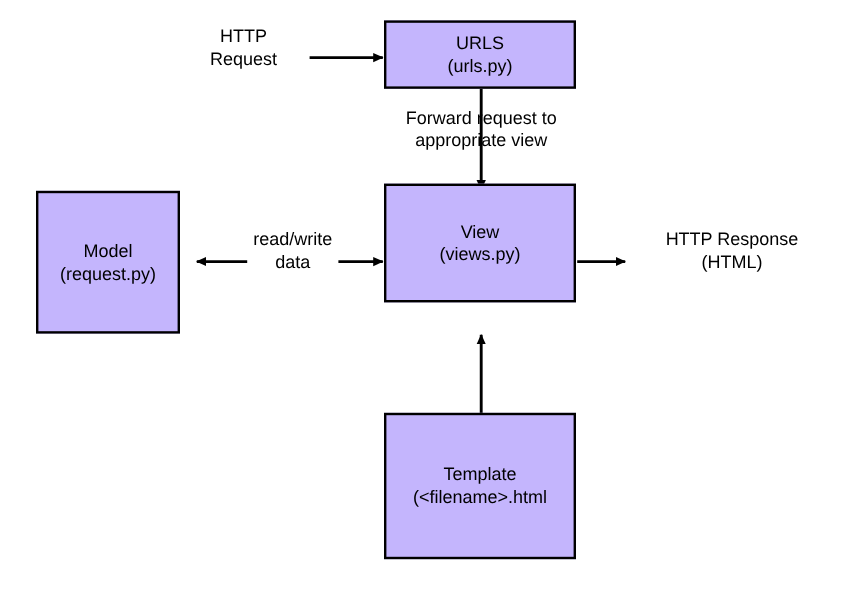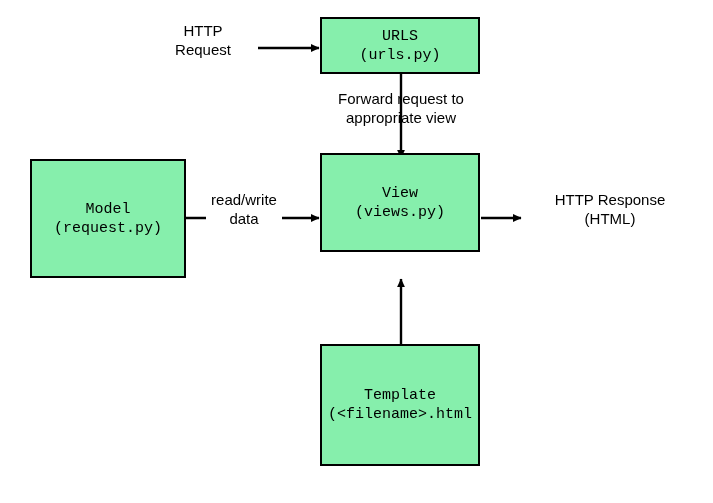--- a/index.html
+++ b/index.html
@@ -13,27 +13,26 @@
     height: 503px;
     background: #ffffff;
     font-family: "Liberation Sans", sans-serif;
     color: #000000;
     overflow: hidden;
   }
   .node {
     position: absolute;
     box-sizing: border-box;
     border: 2px solid #000000;
-    background: #86efac;
+    background: #c4b5fd;
     display: flex;
     align-items: center;
     justify-content: center;
     text-align: center;
     z-index: 3;
-    font-family: Liberation Mono, monospace;
   }
   .node-label {
     font-size: 15px;
     line-height: 19px;
     white-space: nowrap;
     text-align: center;
   }
   .free-label {
     position: absolute;
     font-size: 15px;
@@ -46,21 +45,21 @@
   .edge-layer {
     position: absolute;
     left: 0;
     top: 0;
     width: 713px;
     height: 503px;
     z-index: 2;
   }
   .node-urls   { left: 320px; top: 17px;  width: 160px; height: 57px; }
   .node-view   { left: 320px; top: 153px; width: 160px; height: 99px; }
-  .node-model  { left: 30px;  top: 159px; width: 156px; height: 119px; }
+  .node-model  { left: 30px;  top: 159px; width: 120px; height: 119px; }
   .node-template { left: 320px; top: 344px; width: 160px; height: 122px; }
 
   .node-model .node-label,
   .node-template .node-label { overflow: visible; }
 </style>
 </head>
 <body>
 
 <div id="canvas">
 

